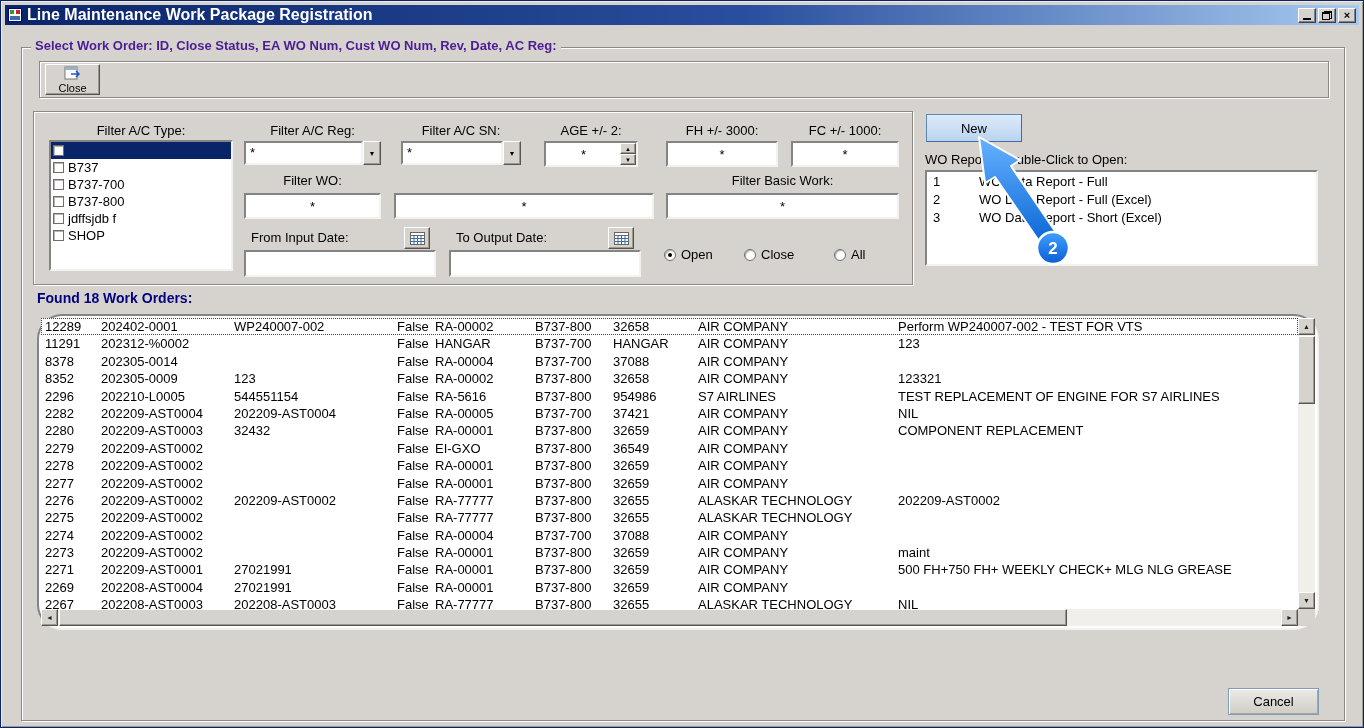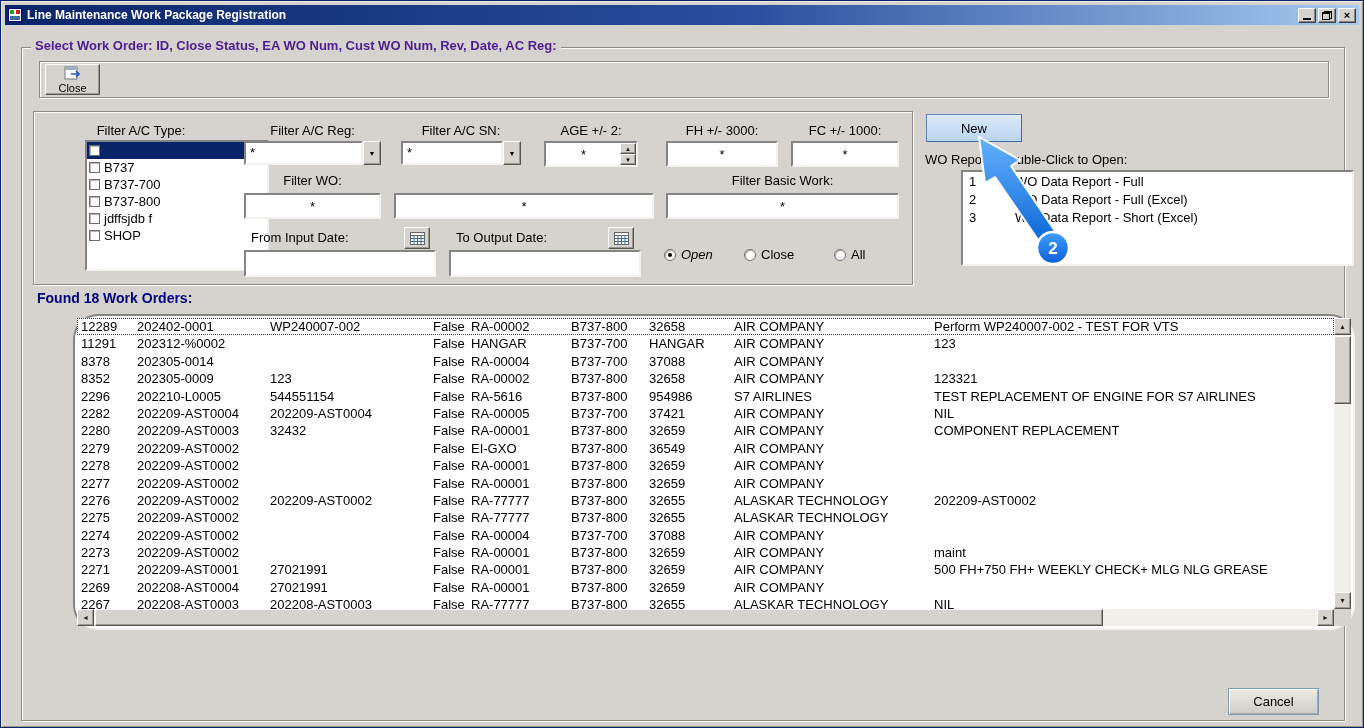--- a/index.html
+++ b/index.html
@@ -16,37 +16,37 @@
     border: 1px solid #0a246a;
     background: #d6d3ce;
     box-shadow: inset 1px 1px 0 #efede7, inset -1px -1px 0 #9b988f;
   }
   
   .titlebar {
     position: absolute; left: 4px; top: 4px; right: 4px; height: 20px;
     background: linear-gradient(90deg, #0a246a 0%, #2a4f9e 55%, #a6caf0 100%);
     display: flex; align-items: center; padding: 0 3px;
   }
-  .title-text { color:#fff; font-weight:bold; font-size:12px; margin-left:5px; flex:1; white-space:nowrap; }
+  .title-text { color:#fff; font-weight:bold; font-size:16px; margin-left:5px; flex:1; white-space:nowrap; }
   .win-btns { display:flex; gap:2px; }
   .win-btn {
     width:18px; height:15px; background:#d6d3ce;
     border:1px solid; border-color:#fff #404040 #404040 #fff;
     box-shadow: inset -1px -1px 0 #808080;
     display:flex; align-items:center; justify-content:center;
     font-size:11px; line-height:1; font-weight:bold; color:#000;
   }
   .glyph-min { width:8px; height:2px; background:#000; margin-top:8px; }
   .glyph-restore { position:relative; width:10px; height:9px; }
   .glyph-restore::before { content:""; position:absolute; right:0; top:0; width:6px; height:5px; border:1px solid #000; border-top-width:2px; }
   .glyph-restore::after  { content:""; position:absolute; left:0; bottom:0; width:6px; height:5px; border:1px solid #000; border-top-width:2px; background:#d6d3ce; }
 
   
   .etched { border:1px solid #8d8a83; box-shadow: inset 1px 1px 0 #fff, 1px 1px 0 #fff; }
-  .sunken { border:2px solid; border-color:#848484 #f4f2ee #f4f2ee #848484; background:#fff;margin-left:36px; }
+  .sunken { border:2px solid; border-color:#848484 #f4f2ee #f4f2ee #848484; background:#fff; }
   .raised { border:1px solid; border-color:#fff #58554f #58554f #fff; background:#d6d3ce; box-shadow: inset -1px -1px 0 #9b988f; }
 
   .groupbox { position:absolute; left:20px; top:46px; width:1324px; height:674px; }
   .groupbox-label {
     position:absolute; left:30px; top:37px; background:#d6d3ce; padding:0 4px;
     color:#4c1d95; font-weight:bold; font-size:13px; z-index:2; white-space:nowrap;
   }
 
   .toolbar { position:absolute; left:38px; top:60px; width:1290px; height:37px; background:#d6d3ce; }
   .tool-btn {
@@ -261,21 +261,21 @@
           <line x1="11" y1="3.5" x2="11" y2="12.5"></line>
         <line x1="0.5" y1="6.5" x2="14.5" y2="6.5"></line>
           <line x1="0.5" y1="9.5" x2="14.5" y2="9.5"></line>
       </g>
     </svg>
   </button>
 
   <input class="win-input" style="left: 243px; top: 249px; width: 192px; height: 27px;" value="">
   <input class="win-input" style="left: 448px; top: 249px; width: 192px; height: 27px;" value="">
 
-  <span class="radio-group-item" style="left:663px; top:246px;font-style:italic;">
+  <span class="radio-group-item" style="left:663px; top:246px;">
     <span class="radio checked"></span>
     <span>Open</span>
   </span>
   <span class="radio-group-item" style="left:743px; top:246px;">
     <span class="radio"></span>
     <span>Close</span>
   </span>
   <span class="radio-group-item" style="left:833px; top:246px;">
     <span class="radio"></span>
     <span>All</span>

